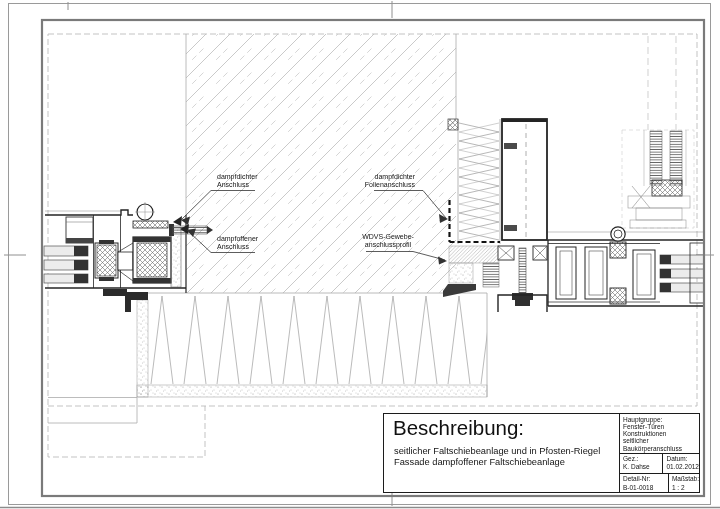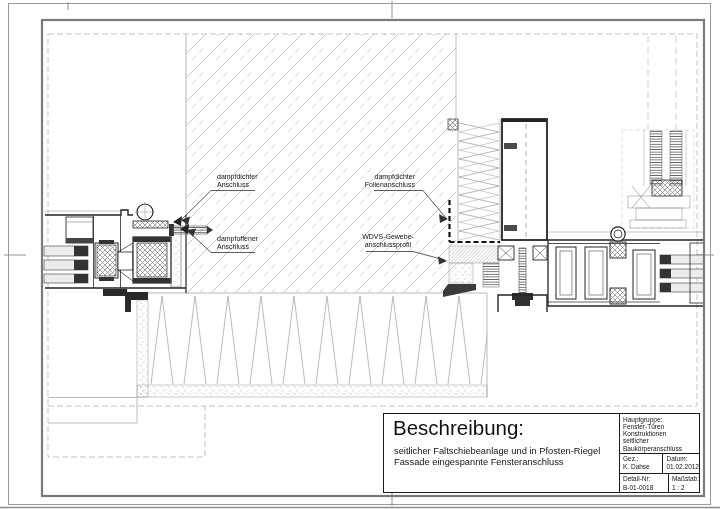--- a/index.html
+++ b/index.html
@@ -254,21 +254,21 @@
 </div>
 <div class="ann center" style="left:361px;top:233px;width:54px;">
   <div>WDVS-Gewebe-</div>
   <div>anschlussprofil</div>
 </div>
 
 <div class="tb">
   <div class="tb-left">
     <div class="tb-heading">Beschreibung:</div>
     <div class="tb-desc1">seitlicher Faltschiebeanlage und in Pfosten-Riegel</div>
-    <div class="tb-desc2">Fassade eingespannte Fensteranschluss</div>
+    <div class="tb-desc2">Fassade dampfoffener Faltschiebeanlage</div>
   </div>
   <div class="tb-right">
     <div class="tb-hg">
       <div>Hauptgruppe:</div>
       <div>Fenster-Türen</div>
       <div>Konstruktionen</div>
       <div>seitlicher</div>
       <div>Baukörperanschluss</div>
     </div>
     <div class="tb-row tb-row2">

